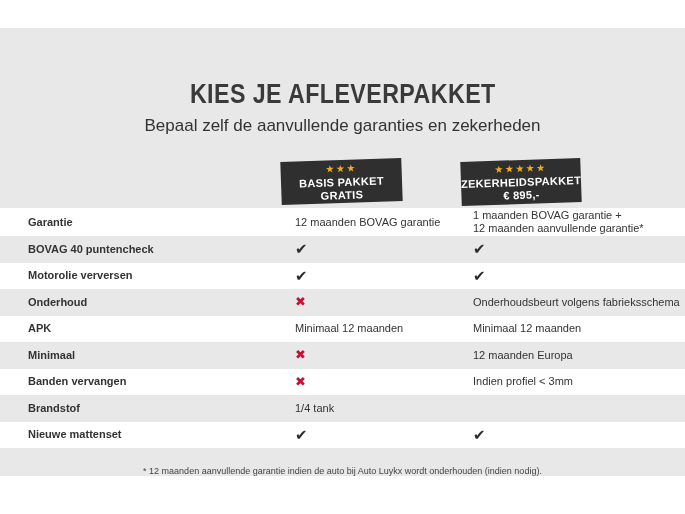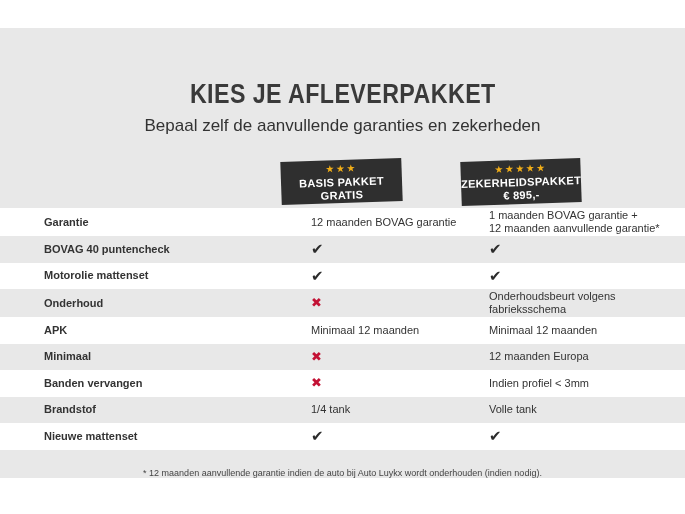--- a/index.html
+++ b/index.html
@@ -76,21 +76,21 @@
   }
 
   
   .table { width: 685px; }
   .row {
     display: grid;
     grid-template-columns: 288px 178px 1fr;
     align-items: center;
     min-height: 26.5px;
     box-sizing: border-box;
-    padding: 1px 16px;
+    padding: 1px 0;
   }
   .row:nth-child(odd)  { background: #ffffff; }
   .row:nth-child(even) { background: #e8e8e8; }
   .cell { font-size: 11px; line-height: 13px; }
   .cell.label {
     padding-left: 28px;
     font-weight: bold;
     color: #333333;
   }
   .cell.val { padding-left: 7px; color: #333333; }
@@ -157,21 +157,21 @@
           <div>1 maanden BOVAG garantie +</div>
           <div>12 maanden aanvullende garantie*</div>
         </div>
     </div>
     <div class="row">
       <div class="cell label">BOVAG 40 puntencheck</div>
       <div class="cell val"><span class="check">✔</span></div>
       <div class="cell val"><span class="check">✔</span></div>
     </div>
     <div class="row">
-      <div class="cell label">Motorolie mattenset</div>
+      <div class="cell label">Motorolie verversen</div>
       <div class="cell val"><span class="check">✔</span></div>
       <div class="cell val"><span class="check">✔</span></div>
     </div>
     <div class="row">
       <div class="cell label">Onderhoud</div>
       <div class="cell val"><span class="cross">✖</span></div>
       <div class="cell val">
           <div>Onderhoudsbeurt volgens fabrieksschema</div>
         </div>
     </div>
@@ -196,23 +196,20 @@
       <div class="cell val"><span class="cross">✖</span></div>
       <div class="cell val">
           <div>Indien profiel &lt; 3mm</div>
         </div>
     </div>
     <div class="row">
       <div class="cell label">Brandstof</div>
       <div class="cell val">
           <div>1/4 tank</div>
         </div>
-      <div class="cell val">
-          <div>Volle tank</div>
-        </div>
     </div>
     <div class="row">
       <div class="cell label">Nieuwe mattenset</div>
       <div class="cell val"><span class="check">✔</span></div>
       <div class="cell val"><span class="check">✔</span></div>
     </div>
   </div>
 
   <div class="footnote-band">
     <p>* 12 maanden aanvullende garantie indien de auto bij Auto Luykx wordt onderhouden (indien nodig).</p>

